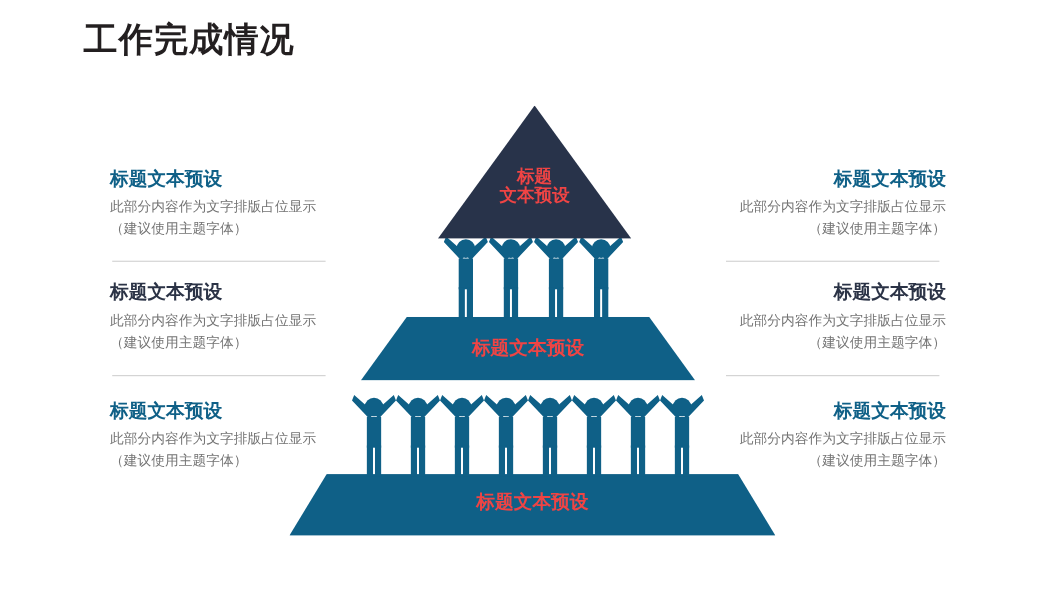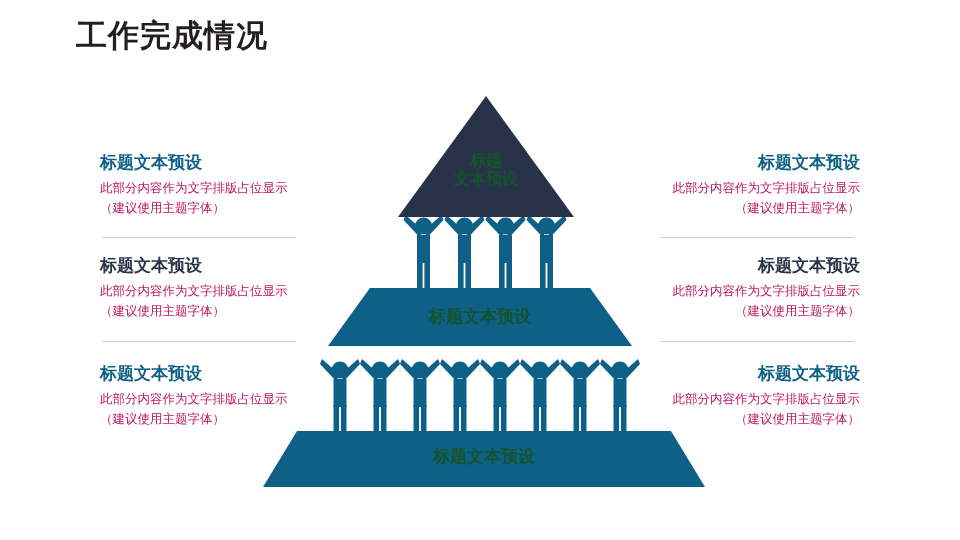--- a/index.html
+++ b/index.html
@@ -42,41 +42,41 @@
     font-weight: bold;
     line-height: 1.25;
     margin: 0 0 6px 0;
     white-space: nowrap;
   }
   .tb-heading.accent { color: #0f6087; }
   .tb-heading.dark   { color: #2b3346; }
 
   .tb-line {
     font-size: 12.5px;
-    color: #be185d;
+    color: #737373;
     line-height: 1.55;
     white-space: nowrap;
   }
 
   .tb-divider {
     position: absolute;
     height: 1px;
     background: #d0d0d0;
     width: 194px;
   }
   .tb-divider.left  { left: 102px; }
   .tb-divider.right { left: 660px; }
 
   
   .shape {
     position: absolute;
   }
   .shape-label {
     position: absolute;
-    color: #14532d;
+    color: #ef4444;
     font-weight: bold;
     text-align: center;
     white-space: pre-line;
     line-height: 1.15;
     pointer-events: none;
   }
 
   #tier-top {
     left: 398px;
     top: 96px;

